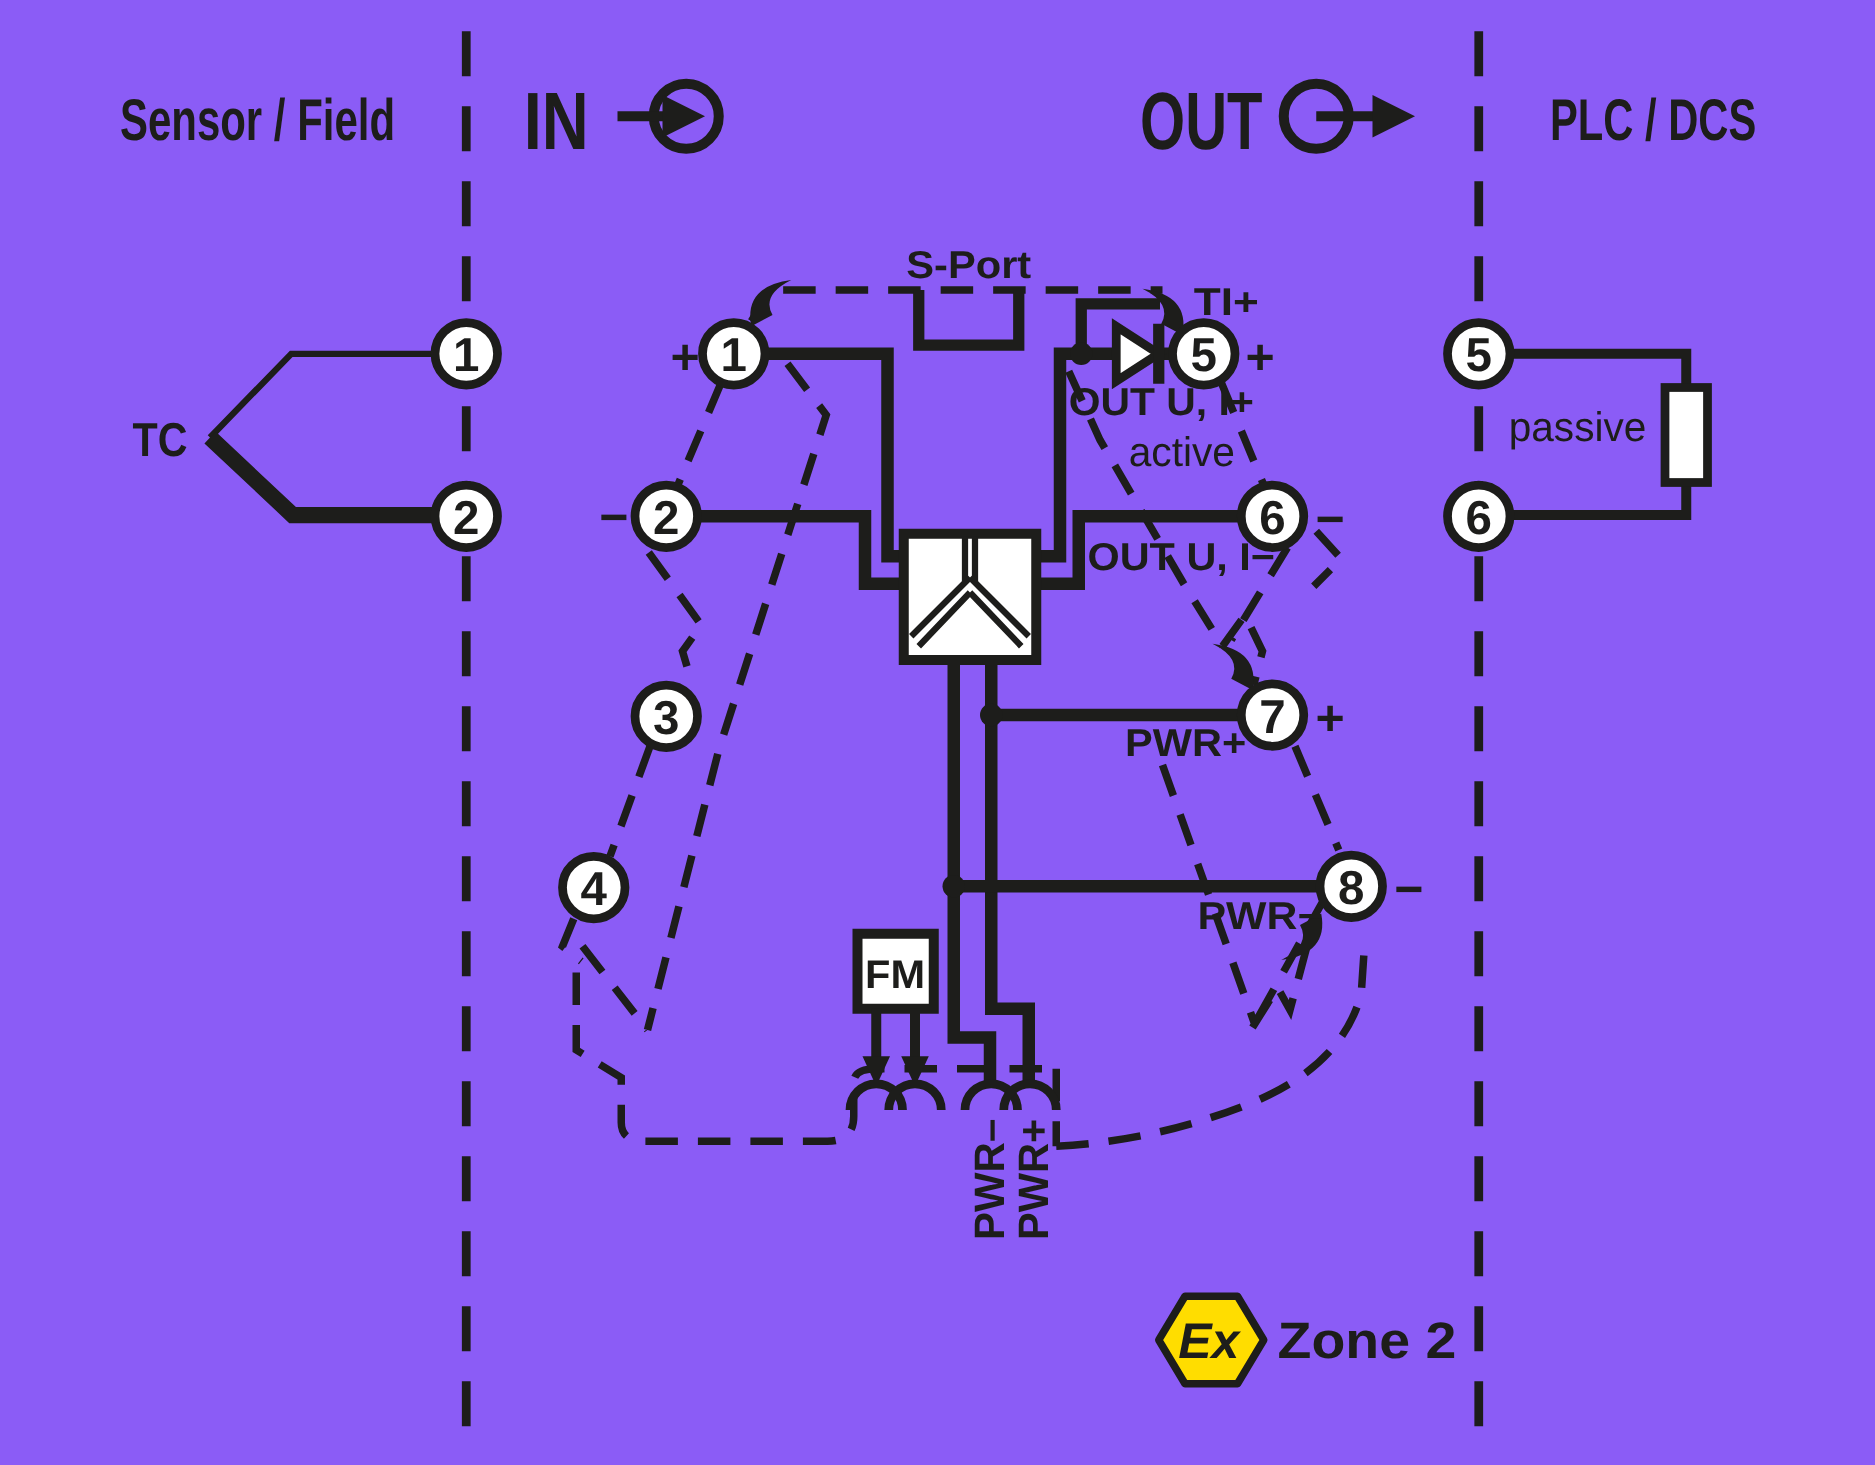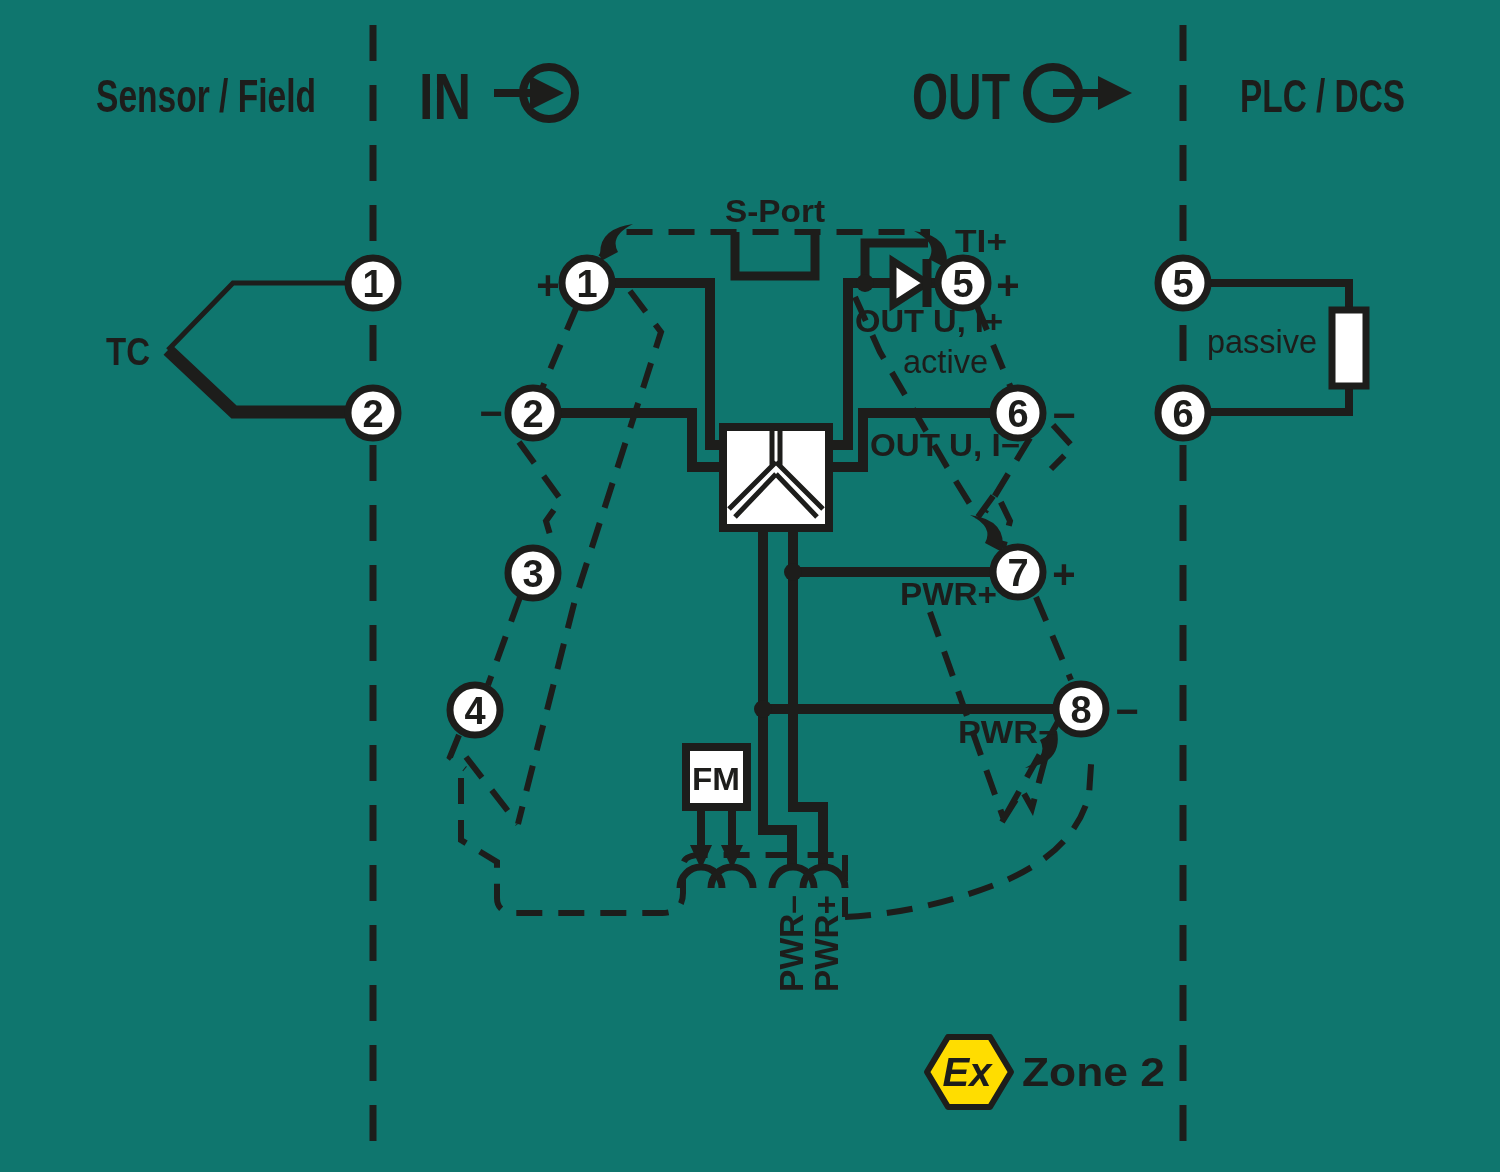--- a/index.html
+++ b/index.html
@@ -1,16 +1,16 @@
 <!DOCTYPE html>
 <html><head>
 <meta charset="utf-8">
 <style>
   html,body{margin:0;padding:0;background:#ffffff;}
-  .stage{width:1500px;height:1172px;position:relative;background:#0f766e;overflow:hidden;}
+  .stage{width:1500px;height:1172px;position:relative;background:#8b5cf6;overflow:hidden;}
   svg{display:block;}
   text{font-family:"Liberation Sans","DejaVu Sans",sans-serif;fill:#1d1d1b;}
   .b{font-weight:700;}
   .reg{font-weight:400;}
   .it{font-style:italic;}
   .wire{stroke:#1d1d1b;fill:none;}
   .dash{stroke:#1d1d1b;fill:none;stroke-width:6;stroke-dasharray:26 16;}
   .zonedash{stroke:#1d1d1b;fill:none;stroke-width:7;stroke-dasharray:36 24;}
   .term{fill:#ffffff;stroke:#1d1d1b;stroke-width:7;}
   .blk{fill:#1d1d1b;stroke:none;}

